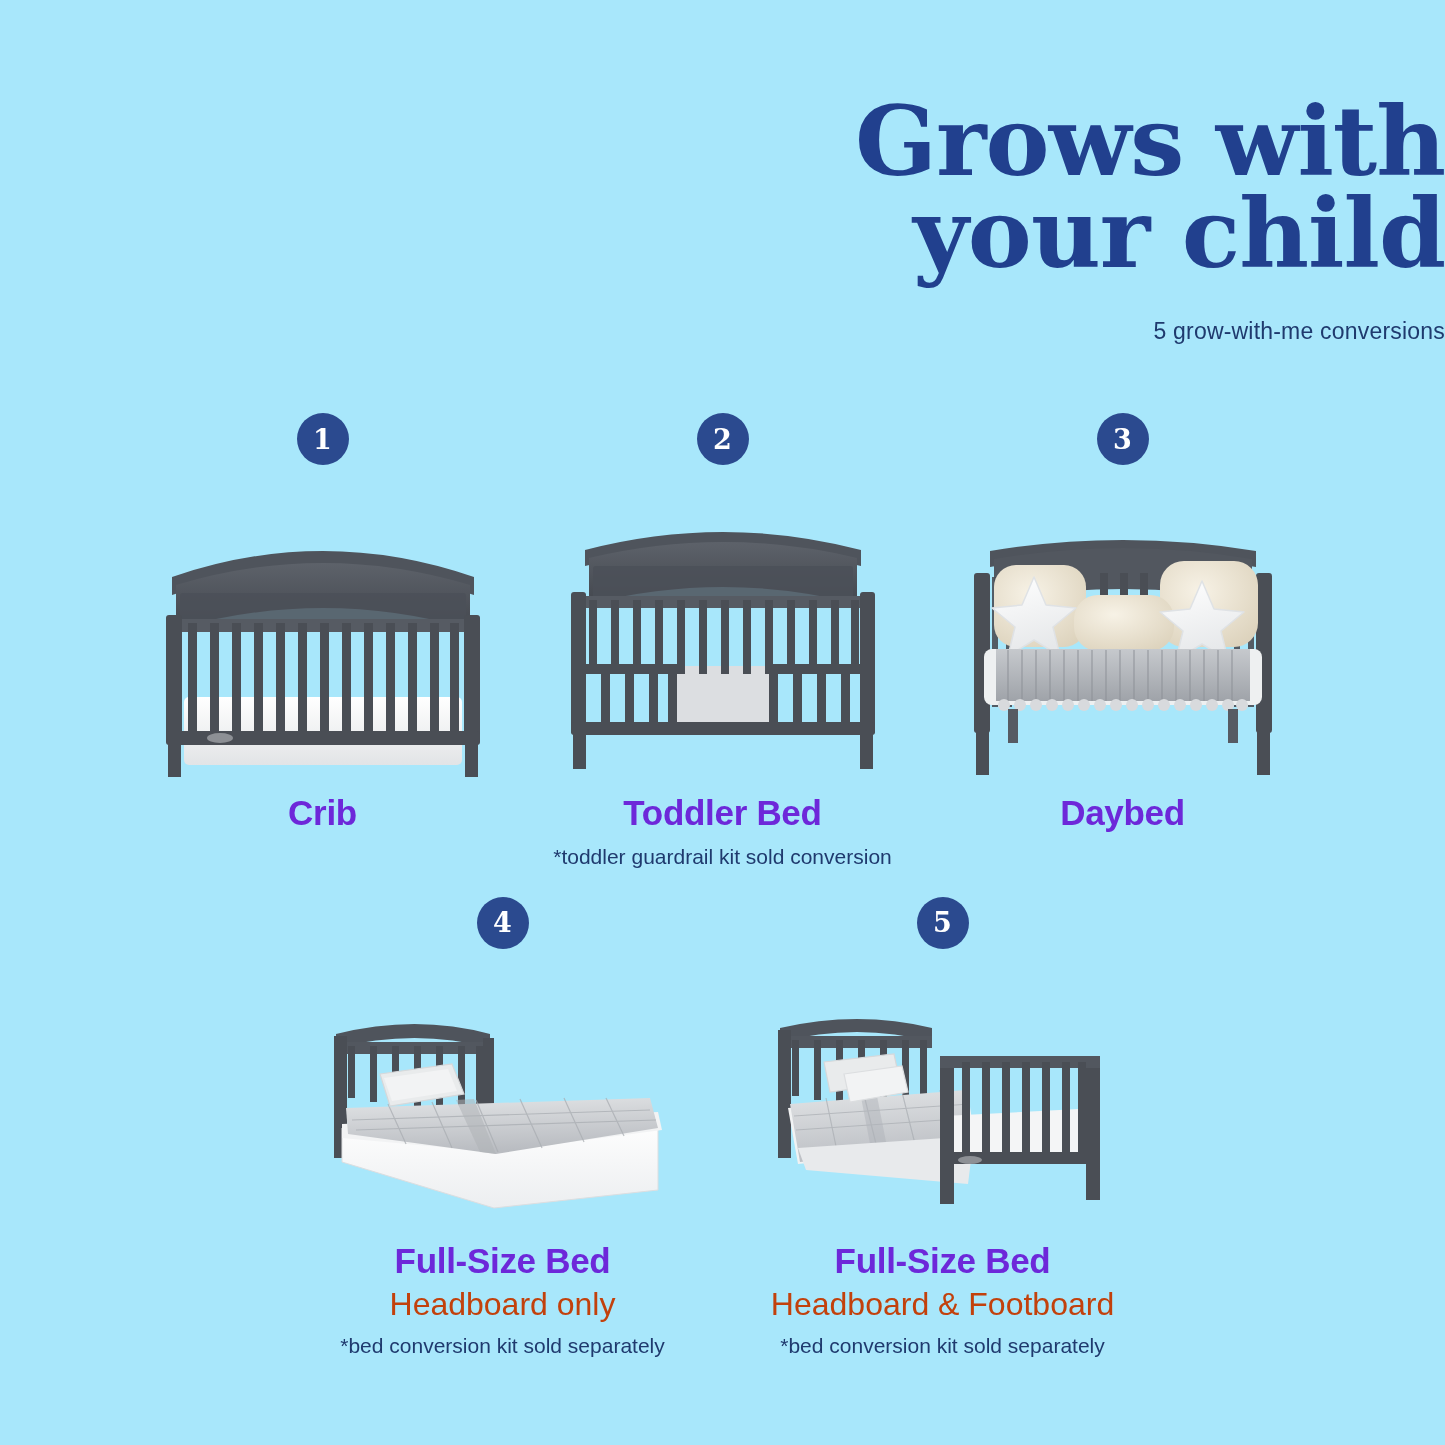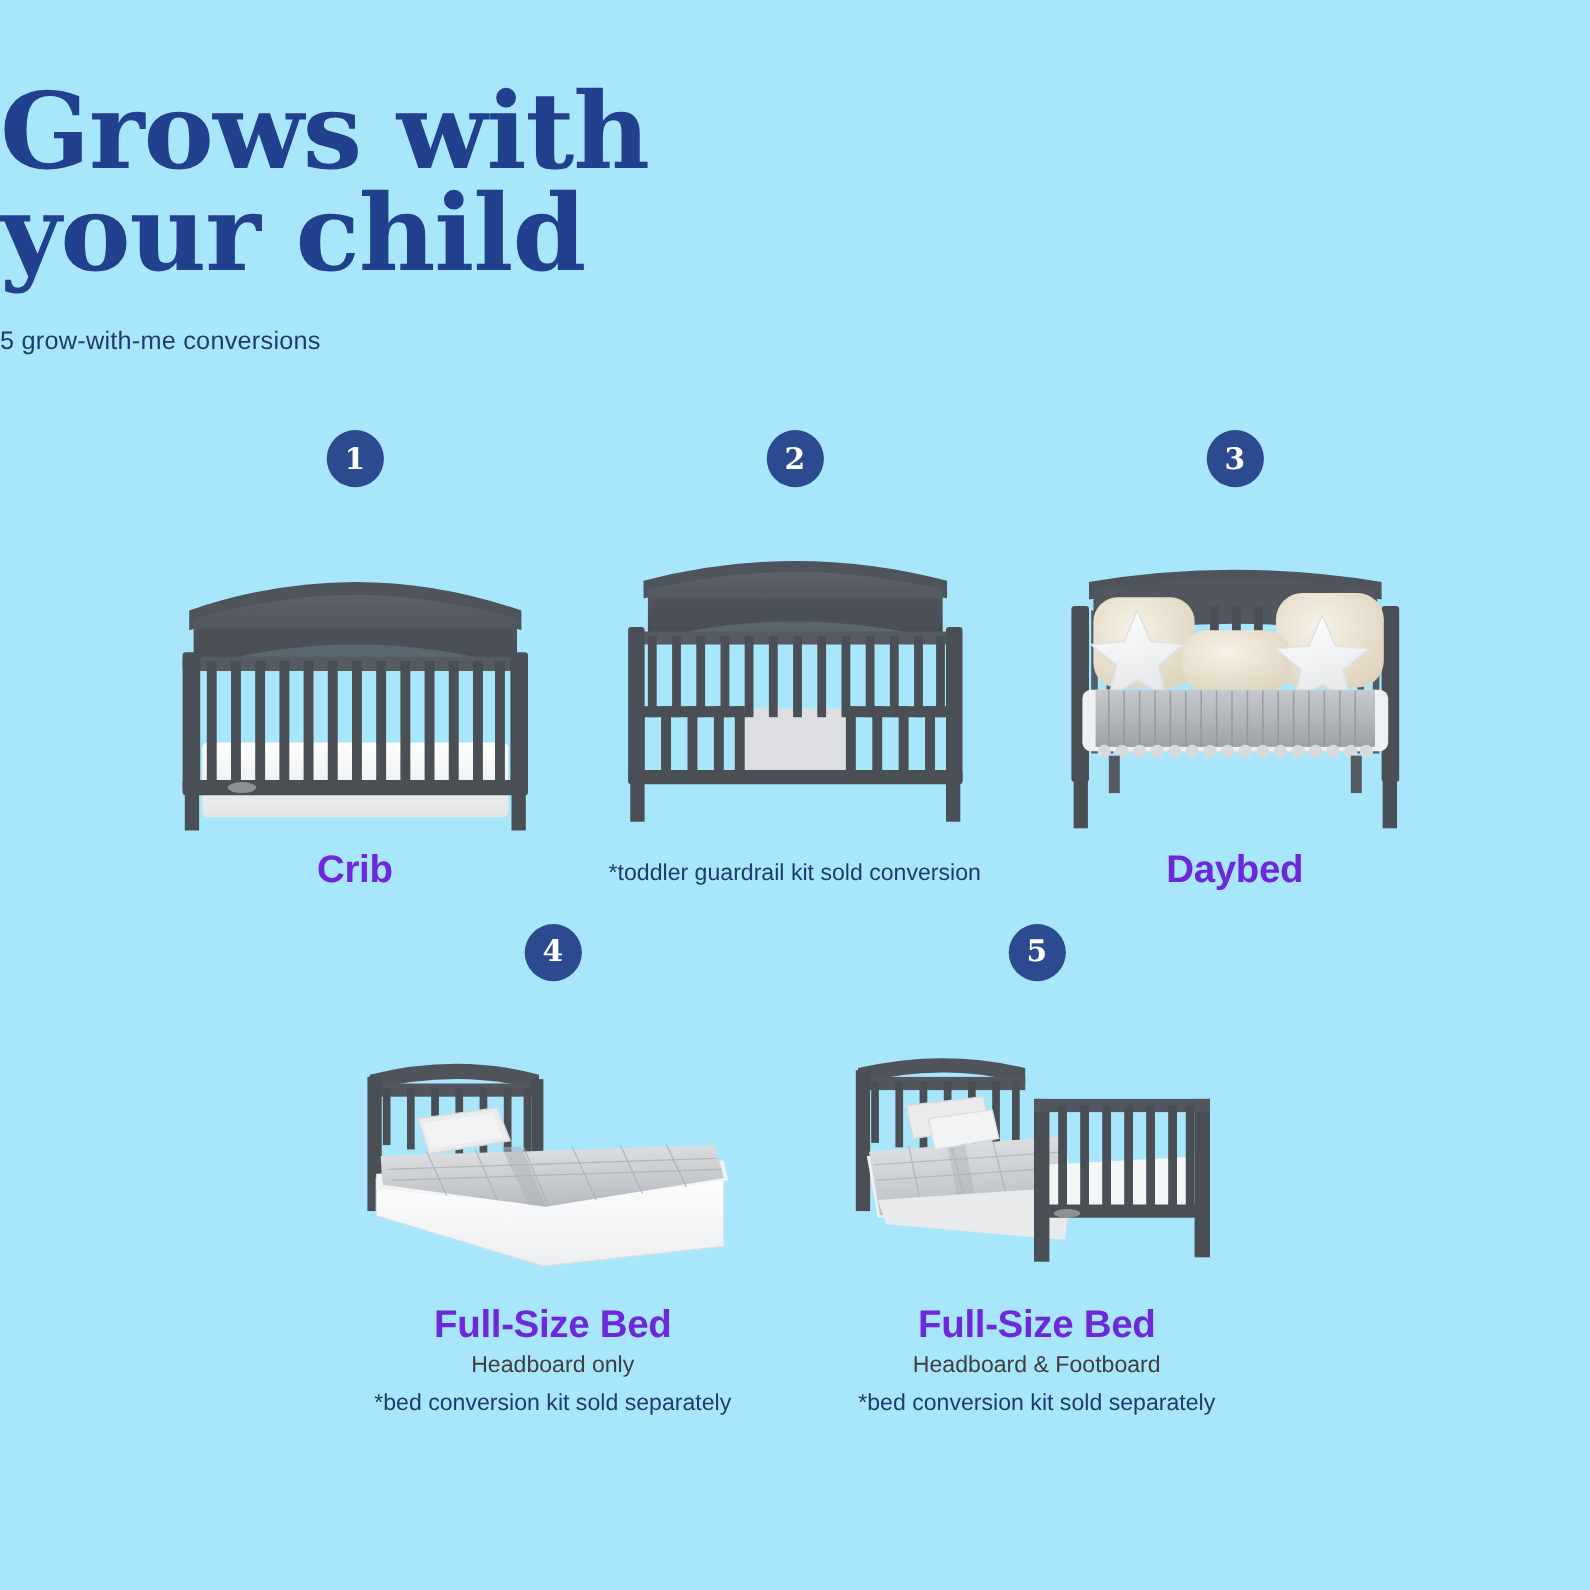--- a/index.html
+++ b/index.html
@@ -15,21 +15,21 @@
   }
 
   .page {
     width: 1445px;
     height: 1445px;
     position: relative;
     background: #a8e7fb;
   }
 
   
-  .header { padding-top: 74px; text-align: left; }
+  .header { padding-top: 96px; text-align: right; }
 
   .headline {
     font-family: "DejaVu Serif", serif;
     font-weight: 700;
     font-size: 96px;
     line-height: 0.96;
     color: #21408e;
     letter-spacing: -1px;
   }
   .headline .line { display: block; }
@@ -92,22 +92,22 @@
     font-family: "Liberation Sans", sans-serif;
     font-weight: 700;
     font-size: 35px;
     color: #6d28d9;
     letter-spacing: -0.3px;
     line-height: 1.15;
   }
   .cap-sub {
     font-family: "Liberation Sans", sans-serif;
     font-weight: 400;
-    font-size: 21px;
-    color: #404040;
+    font-size: 32px;
+    color: #c2410c;
     margin-top: 4px;
     line-height: 1.2;
   }
   .cap-note {
     font-family: "Liberation Sans", sans-serif;
     font-weight: 400;
     font-size: 21px;
     color: #1f3a6e;
     margin-top: 10px;
     line-height: 1.2;
@@ -237,20 +237,21 @@
           </g>
 
           <rect x="8" y="78" width="15" height="142" rx="3" fill="#4a4e55"></rect>
           <rect x="297" y="78" width="15" height="142" rx="3" fill="#4a4e55"></rect>
           <rect x="8" y="208" width="304" height="13" rx="3" fill="#4a4e55"></rect>
           <rect x="10" y="219" width="13" height="36" fill="#4a4e55"></rect>
           <rect x="297" y="219" width="13" height="36" fill="#4a4e55"></rect>
         </svg>
       </div>
       <div class="caption">
+        <div class="cap-title">Toddler Bed</div>
         <div class="cap-note">*toddler guardrail kit sold conversion</div>
       </div>
     </div>
 
     <div class="cell">
       <div class="badge">3</div>
       <div class="stage">
         <svg class="art" width="318" height="250" viewBox="0 0 318 250">
           <defs>
             <linearGradient id="stripe" x1="0" y1="0" x2="0" y2="1">

